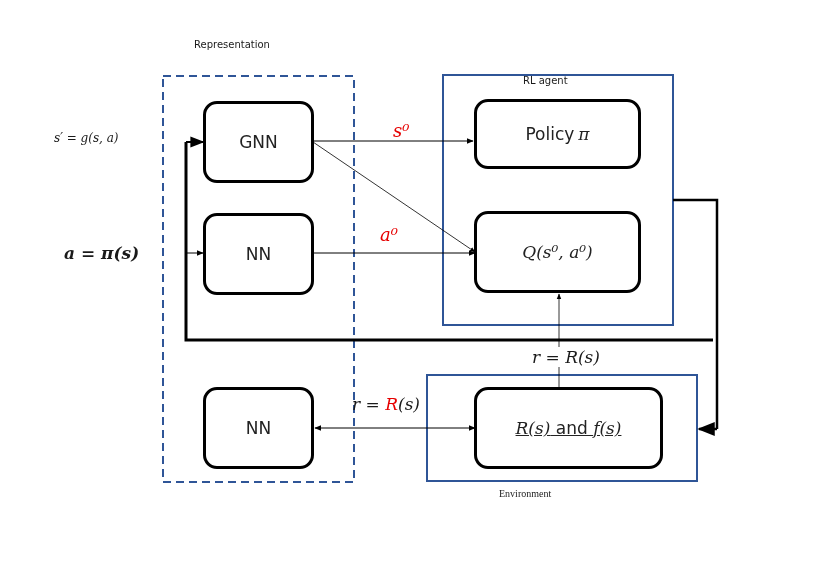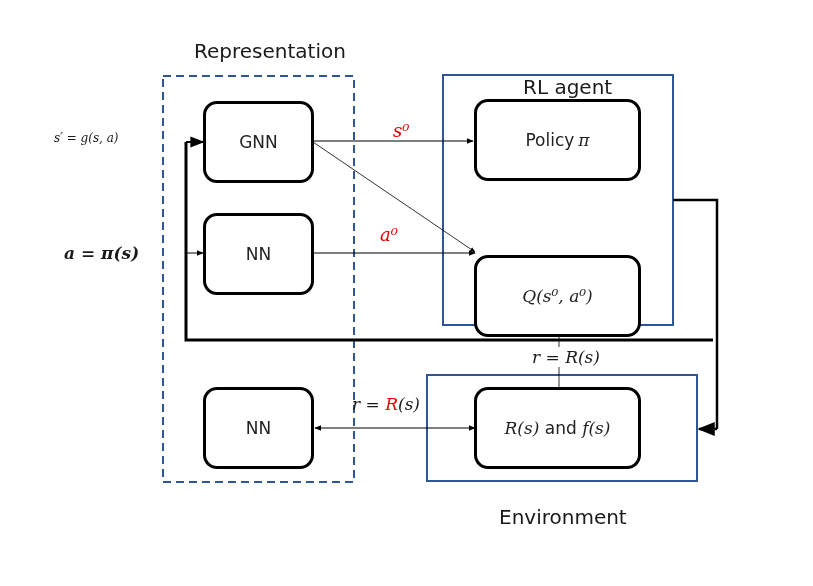--- a/index.html
+++ b/index.html
@@ -1,20 +1,20 @@
 <!DOCTYPE html>
 <html><head>
 <meta charset="utf-8">
 <style>
   html, body { margin: 0; padding: 0; background: #ffffff; }
   body { width: 813px; height: 586px; position: relative; overflow: hidden; }
   #canvas { position: absolute; left: 0; top: 0; width: 813px; height: 586px; }
   .sans { font-family: "DejaVu Sans", sans-serif; }
   .lbl { position: absolute; white-space: nowrap; color: #1a1a1a; }
-  .title { font-size: 20px; }
+  .title { font-size: 10px; }
   .node {
     position: absolute; box-sizing: border-box;
     border: 3px solid #000; border-radius: 14px; background: #fff;
     display: flex; align-items: center; justify-content: center;
     font-size: 17px; color: #222;
   }
   .math { font-family: "DejaVu Serif", serif; font-style: italic; }
   .red { color: #e60000; }
 </style>
 </head>
@@ -46,42 +46,42 @@
 
   <line x1="313" y1="253" x2="475" y2="253" stroke="#000" stroke-width="1" marker-end="url(#arr)"></line>
 
   <line x1="559" y1="387" x2="559" y2="294" stroke="#000" stroke-width="0.8" marker-end="url(#arr)"></line>
 
   <line x1="315" y1="428" x2="475" y2="428" stroke="#000" stroke-width="1" marker-start="url(#arr)" marker-end="url(#arr)"></line>
 </svg>
 
 <div class="lbl sans title" style="left:194px; top:39px;">Representation</div>
 <div class="lbl sans title" style="left:523px; top:39px;margin-top:36px;">RL agent</div>
-<div class="lbl sans title" style="left:499px; top:505px;">Environment</div>
+<div class="lbl sans title" style="left:499px; top:488px;font-family:Liberation Serif, serif;">Environment</div>
 
 <div class="lbl math" style="left:54px; top:131px; font-size:12px;">s′ = g(s, a)</div>
 <div class="lbl math" style="left:64px; top:243px; font-size:17px;font-weight:bold;">a = π(s)</div>
 
 <div class="node sans" style="left:203px; top:101px; width:111px; height:82px;">
   <span>GNN</span>
 </div>
 <div class="node sans" style="left:203px; top:213px; width:111px; height:82px;">
   <span>NN</span>
 </div>
 <div class="node sans" style="left:203px; top:387px; width:111px; height:82px;">
   <span>NN</span>
 </div>
-<div class="node sans" style="left:474px; top:99px; width:167px; height:82px;">
+<div class="node sans" style="left:474px; top:99px; width:167px; height:70px;">
   <span>Policy </span>
     <span class="math" style="margin-left:4px;">π</span>
 </div>
-<div class="node" style="left:474px; top:211px; width:167px; height:82px;margin-top:44px;">
+<div class="node" style="left:474px; top:211px; width:167px; height:82px;">
   <span class="math">Q(s⁰, a⁰)</span>
 </div>
-<div class="node" style="left:474px; top:387px; width:167px; height:82px;">
+<div class="node" style="left:474px; top:387px; width:189px; height:82px;text-decoration:underline;">
   <span class="math">R(s)</span>
     <span class="sans" style="white-space:pre;"> and </span>
     <span class="math">f(s)</span>
 </div>
 
 <div class="lbl math red" style="left:393px; top:108px; font-size:18px; color:#e60000;margin-top:12px;">s⁰</div>
 <div class="lbl math red" style="left:380px; top:224px; font-size:18px; color:#e60000;">a⁰</div>
 <div class="lbl math" style="left:532px; top:347px; font-size:17px; background:#fff;">r = R(s)</div>
 <div class="lbl math" style="left:352px; top:394px; font-size:17px;">
   <span>r = </span><span style="color:#e60000;">R</span><span>(s)</span>

